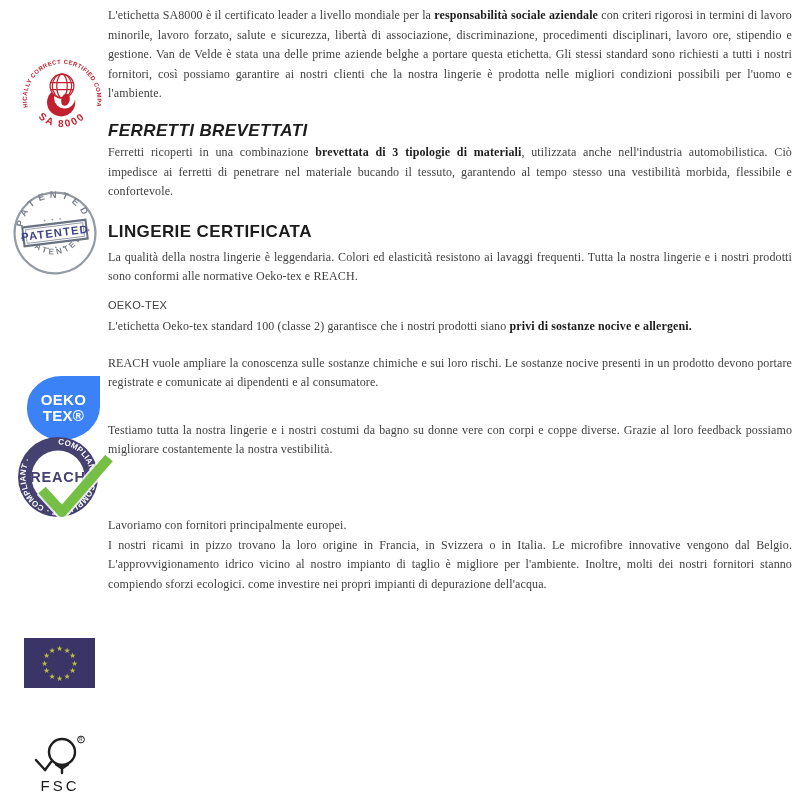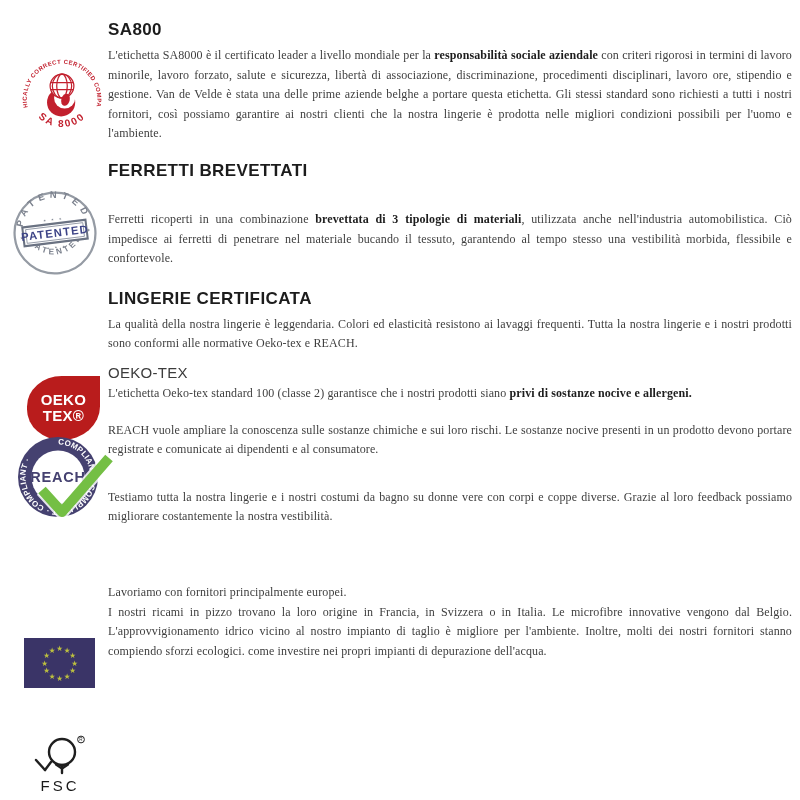--- a/index.html
+++ b/index.html
@@ -5,41 +5,41 @@
   html,body { margin:0; padding:0; background:#ffffff; }
   .page { position:relative; width:800px; height:800px; background:#ffffff; overflow:hidden;
           font-family:"Liberation Sans", sans-serif; color:#3e3e3e; }
   .content { position:absolute; left:108px; top:0; width:684px; }
 
   p.body { font-size:12px; line-height:19.6px; letter-spacing:0.12px; text-align:justify;
            margin:0; color:#3e3e3e;font-family:Liberation Serif, serif; }
   p.body b { color:#1d1d1d; font-weight:700; }
   h2.main { font-size:17px; line-height:20px; font-weight:700; color:#1c1c1c;
             letter-spacing:0.4px; margin:0; }
-  h3.sub  { font-size:15px; line-height:17px; font-weight:400; color:#3c3c3c;
+  h3.sub  { font-size:11px; line-height:17px; font-weight:400; color:#3c3c3c;
             letter-spacing:0.3px; margin:0; }
 
   #h-sa    { margin-top:20px; }
   #p-sa    { margin-top:6px; }
-  #h-fer   { margin-top:17px; }
-  #p-fer   { margin-top:29px; }
+  #h-fer   { margin-top:17px;font-style:italic; }
+  #p-fer   { margin-top:2px; }
   #h-lin   { margin-top:20px; }
   #p-lin   { margin-top:6px; }
   #h-oeko  { margin-top:10px; }
   #p-oeko  { margin-top:3px; }
   #p-reach { margin-top:17px; }
   #h-test  { margin-top:18px; }
   #p-test  { margin-top:28px; }
   #p-eu    { margin-top:56px; }
   #p-fsc   { margin-top:15px; }
 
   .badge { position:absolute; }
   #badge-sa    { left:18px;  top:54px;  width:88px;  height:88px; }
   #badge-pat   { left:10px;  top:190px; width:90px;  height:86px; transform:rotate(-7deg); }
-  #badge-oeko  { left:27px;  top:376px; width:73px;  height:64px; background:#b91c1c;
+  #badge-oeko  { left:27px;  top:376px; width:73px;  height:64px; background:#3b82f6;
                  border-radius:50% 0 55% 50%; display:flex; flex-direction:column;
                  align-items:center; justify-content:center; }
   #badge-reach { left:14px;  top:434px; width:100px; height:86px; }
   #flag-eu     { left:24px;  top:638px; width:71px;  height:50px; }
   #logo-fsc    { left:32px;  top:734px; width:60px;  height:62px; }
 
   .oeko-line { color:#ffffff; font-weight:800; font-size:15px; line-height:16px;
                letter-spacing:0.3px; text-align:center; }
   svg text { font-family:"Liberation Sans", sans-serif; }
 </style>
@@ -136,21 +136,20 @@
       <path d="M 30,31 L 30,39"></path>
       <path d="M 30,34.5 L 24,30.5 M 30,34.5 L 36,30.5"></path>
     </g>
     <circle cx="49" cy="5.5" r="3.4" fill="none" stroke="#1f1f1f" stroke-width="1"></circle>
     <text x="49" y="7.3" font-size="4.6" text-anchor="middle" fill="#1f1f1f">R</text>
     <text x="28" y="57" font-size="15" letter-spacing="3" text-anchor="middle" fill="#1a1a1a" font-family="Liberation Serif, serif">FSC</text>
   </svg>
 
   <div class="content">
 
-    <h2 id="h-sa" class="main">SA800</h2>
     <p id="p-sa" class="body"><span>L'etichetta SA8000 è il certificato leader a livello mondiale per la </span><b>responsabilità sociale aziendale</b><span> con criteri rigorosi in termini di lavoro minorile, lavoro forzato, salute e sicurezza, libertà di associazione, discriminazione, procedimenti disciplinari, lavoro ore, stipendio e gestione. Van de Velde è stata una delle prime aziende belghe a portare questa etichetta.  Gli stessi standard sono richiesti a tutti i nostri fornitori, così possiamo garantire ai nostri clienti che la nostra lingerie è prodotta nelle migliori condizioni possibili per l'uomo e l'ambiente.</span></p>
 
     <h2 id="h-fer" class="main">FERRETTI BREVETTATI</h2>
     <p id="p-fer" class="body"><span>Ferretti ricoperti in una combinazione </span><b>brevettata di 3 tipologie di materiali</b><span>, utilizzata anche nell'industria automobilistica. Ciò impedisce ai ferretti di penetrare nel materiale bucando il tessuto, garantendo al tempo stesso una vestibilità morbida, flessibile e confortevole.</span></p>
 
     <h2 id="h-lin" class="main">LINGERIE CERTIFICATA</h2>
     <p id="p-lin" class="body">La qualità della nostra lingerie è leggendaria. Colori ed elasticità resistono ai lavaggi frequenti. Tutta la nostra lingerie e i nostri prodotti sono conformi alle normative Oeko-tex e REACH.</p>
 
     <h3 id="h-oeko" class="sub">OEKO-TEX</h3>
     <p id="p-oeko" class="body"><span>L'etichetta Oeko-tex standard 100 (classe 2) garantisce che i nostri prodotti siano </span><b>privi di sostanze nocive e allergeni.</b></p>

